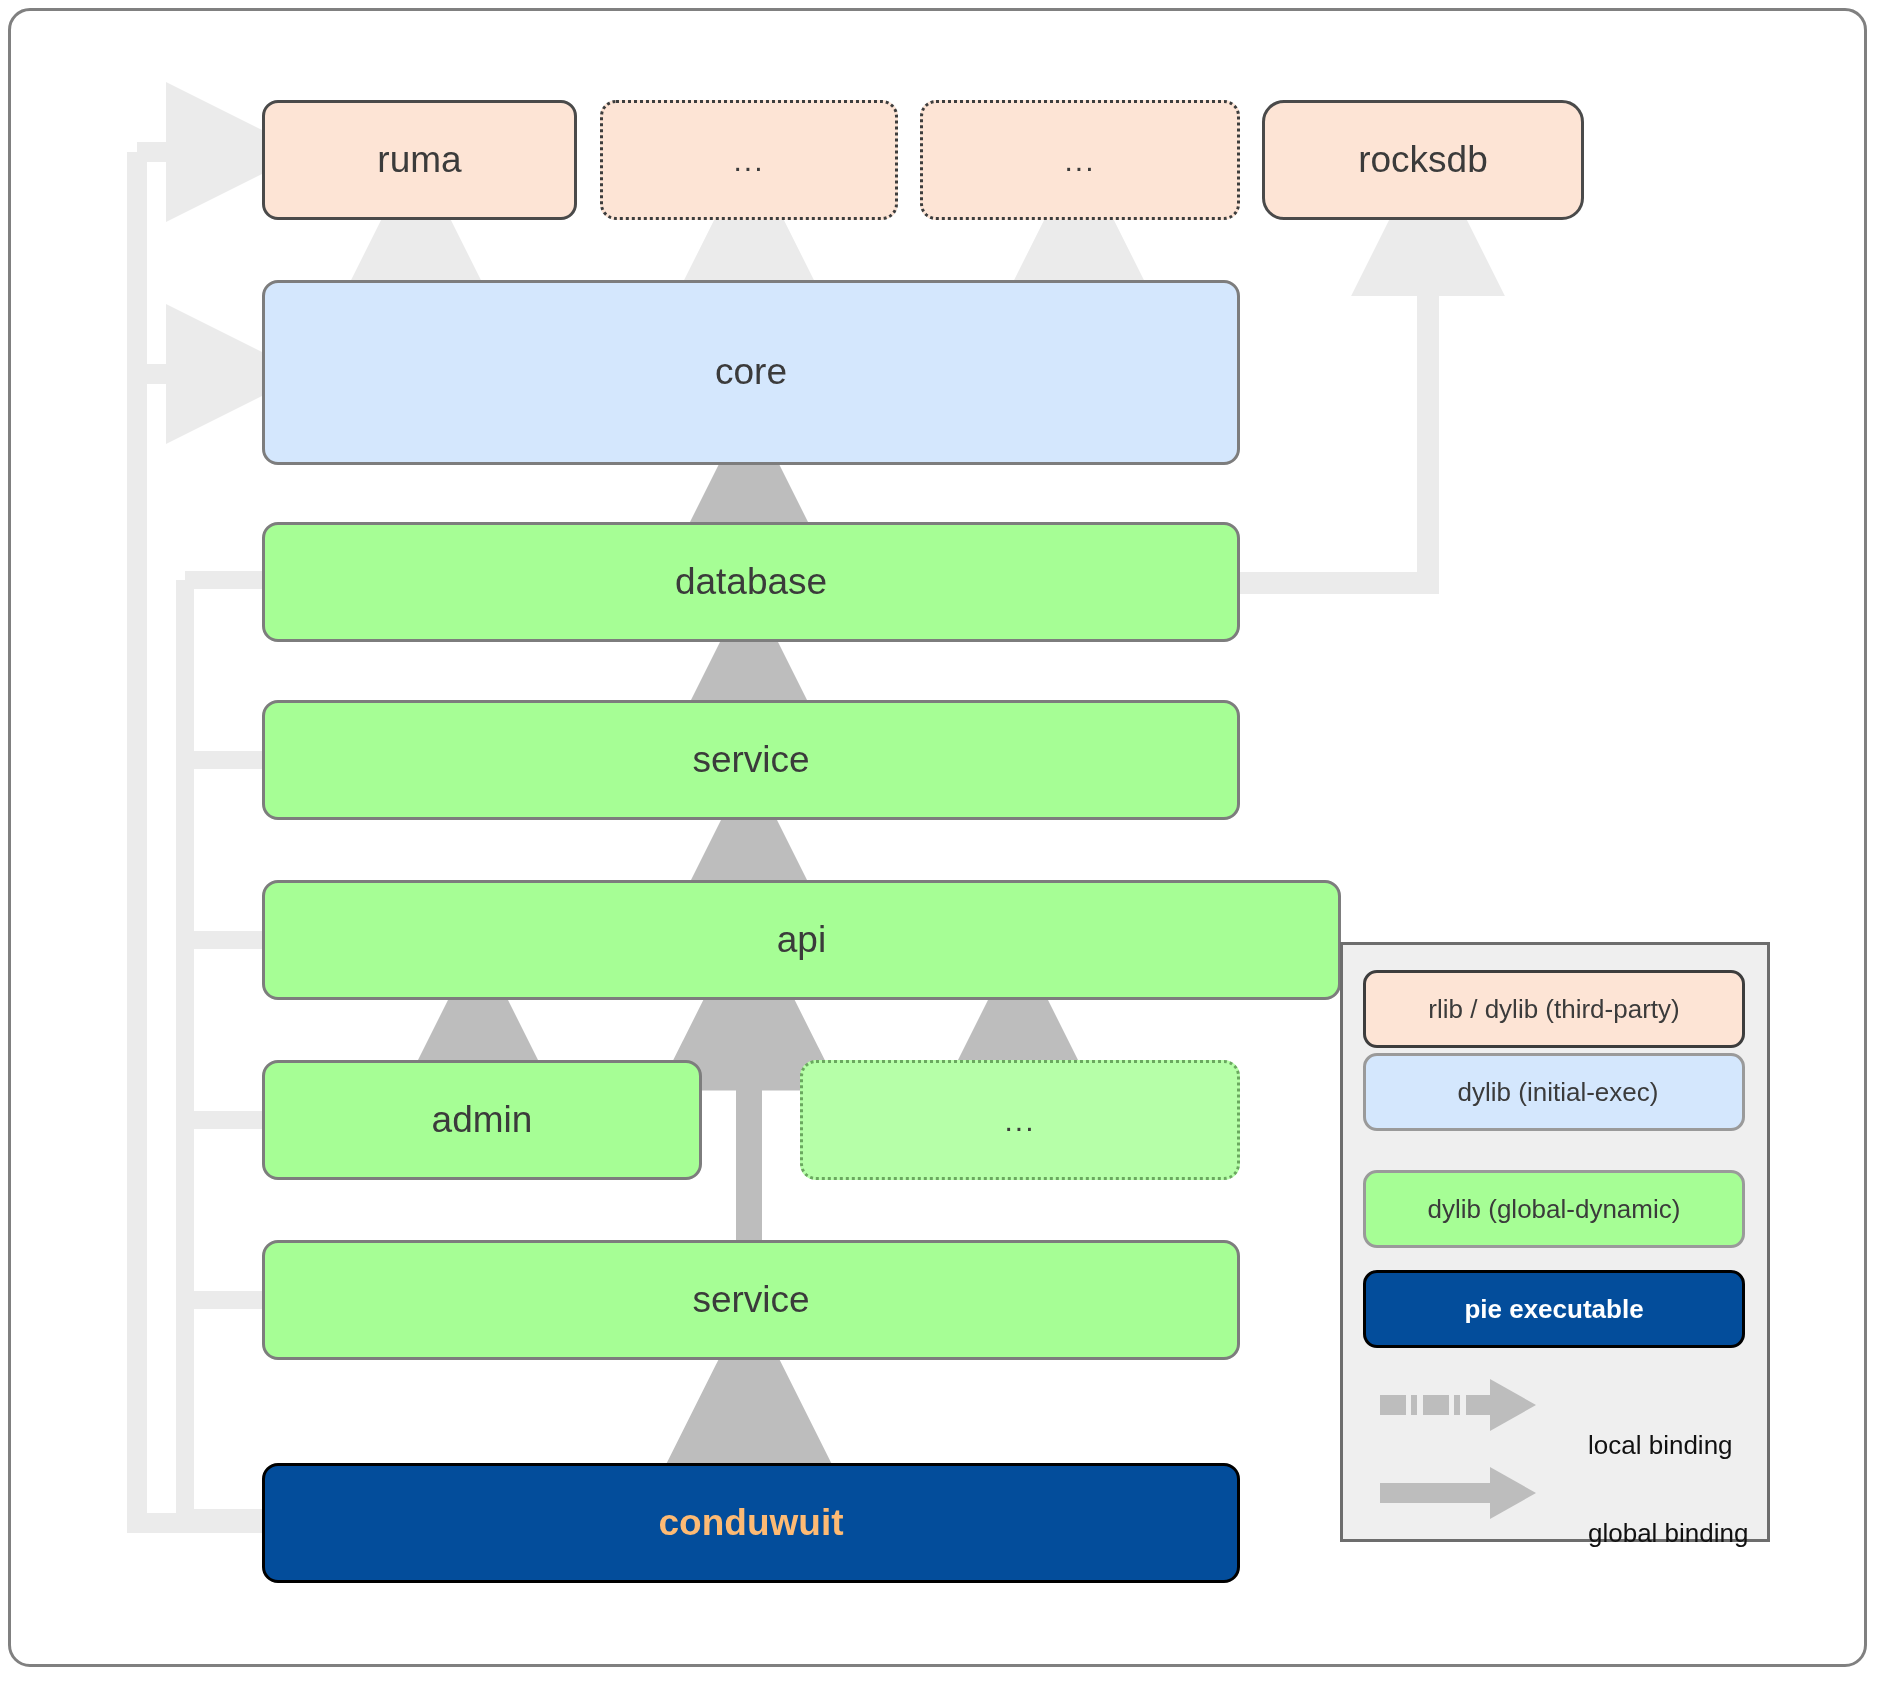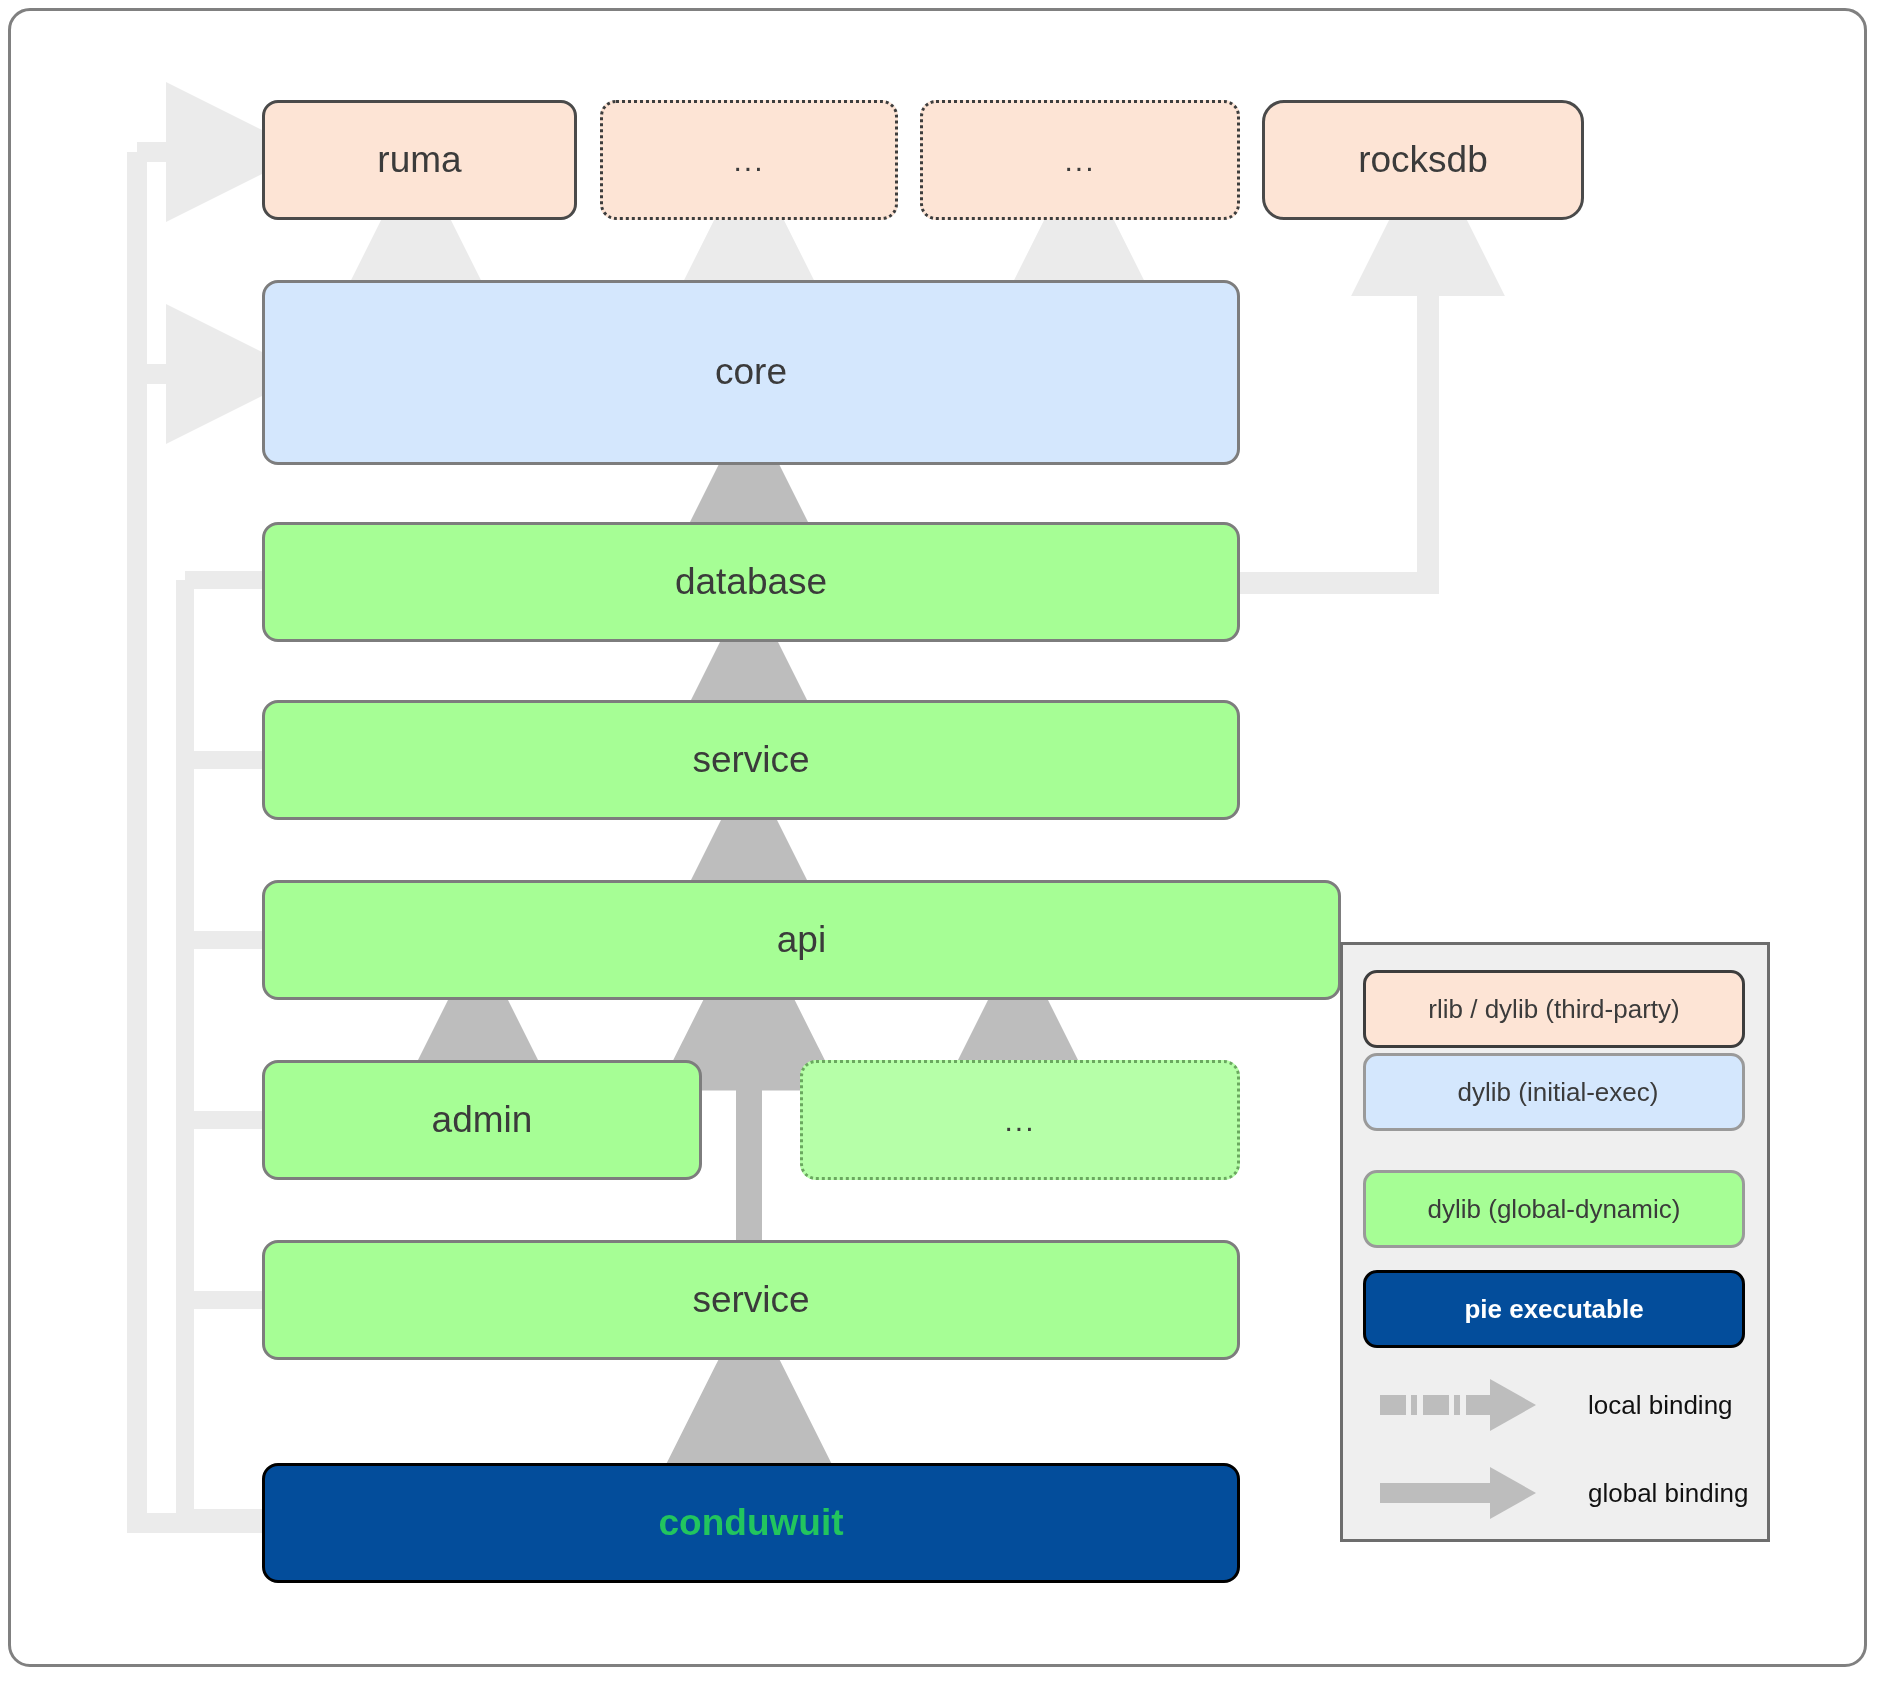--- a/index.html
+++ b/index.html
@@ -18,41 +18,41 @@
     color:#3b3b3b;font-size:37px;
   }
   .node .lbl{pointer-events:none;}
 
   
   .v-peach{background:#fde4d5;border:3px solid #4a4a4a;border-radius:16px;}
   .v-peach-dotted{background:#fde4d5;border:3px dotted #3d3d3d;border-radius:16px;}
   .v-blue{background:#d4e7fd;border:3px solid #7d7d7d;border-radius:16px;}
   .v-green{background:#a6fe95;border:3px solid #7d7d7d;border-radius:16px;}
   .v-green-dotted{background:#b6ffa8;border:3px dotted #6aa85f;border-radius:16px;}
-  .v-navy{background:#034d9b;border:3px solid #000000;border-radius:16px;color:#22c55e;font-weight:bold;}
+  .v-navy{background:#034d9b;border:3px solid #000000;border-radius:16px;color:#fdba74;font-weight:bold;}
 
   .ell{font-size:30px;letter-spacing:2px;}
 
   
   #wires{position:absolute;left:0;top:0;width:1883px;height:1683px;}
 
   
   .legend{
     position:absolute;left:1340px;top:942px;width:430px;height:600px;
     background:#efefef;border:3px solid #6d6d6d;box-sizing:border-box;
   }
   .lg-item{
     position:absolute;left:20px;width:382px;height:78px;box-sizing:border-box;
     display:flex;align-items:center;justify-content:center;font-size:26px;color:#3b3b3b;
   }
   .lg-peach{background:#fde4d5;border:3px solid #3d3d3d;border-radius:14px;}
   .lg-blue{background:#d4e7fd;border:3px solid #9a9a9a;border-radius:14px;}
   .lg-green{background:#a6fe95;border:3px solid #9a9a9a;border-radius:14px;}
   .lg-navy{background:#034d9b;border:3px solid #000;border-radius:14px;color:#fff;font-weight:bold;}
-  .lg-txt{position:absolute;font-size:26px;color:#111;left:245px;}
+  .lg-txt{position:absolute;font-size:26px;color:#111;left:245px;margin-top:40px;}
   .lg-arrow{position:absolute;left:35px;width:190px;height:60px;}
 </style>
 </head>
 <body>
 
 <div id="stage">
   <div class="frame"></div>
 
   <svg id="wires" viewBox="0 0 1883 1683">
     <defs>

